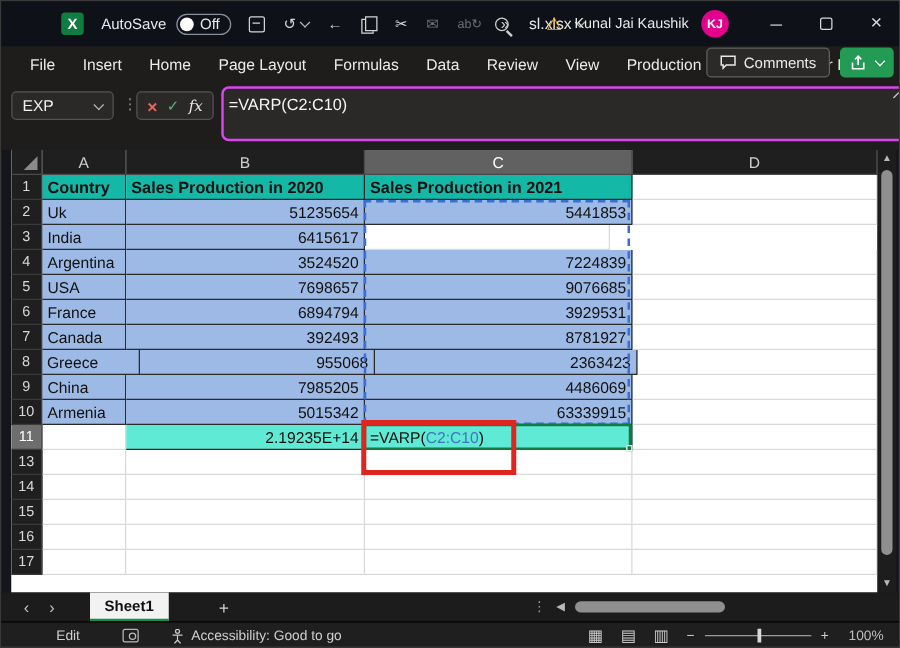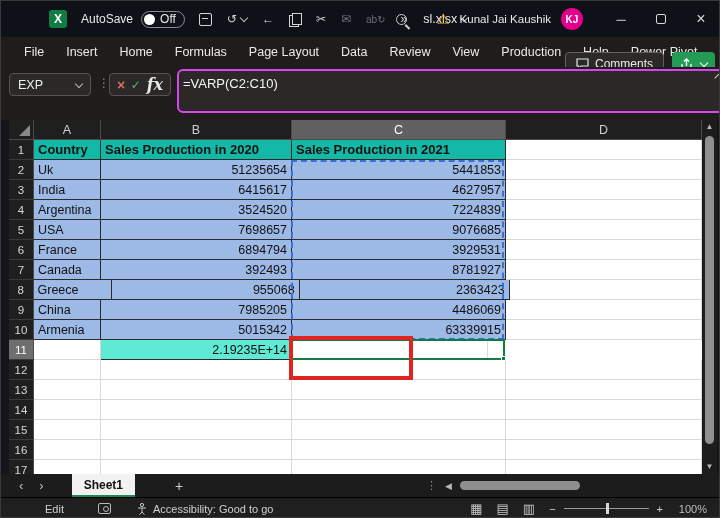--- a/index.html
+++ b/index.html
@@ -27,33 +27,33 @@
   .warn{color:#f2b21d;font-size:14px;margin-right:10px;}
   .uname{font-size:11.5px;margin-right:10px;}
   .avatar{width:22px;height:22px;border-radius:50%;background:#e3008c;color:#fff;font-size:10px;font-weight:700;display:flex;align-items:center;justify-content:center;margin-right:18px;}
   .wbtn{width:40px;height:36px;display:flex;align-items:center;justify-content:center;color:#d8d8d8;font-size:13px;}
   .maxbox{width:10px;height:10px;border:1.3px solid #d8d8d8;border-radius:2px;}
 
   
   .tabrow{position:absolute;left:0;top:36px;width:720px;height:30px;background:#1e1d1c;display:flex;align-items:center;color:#eceae8;font-size:12.5px;}
   .tabs{display:flex;margin-left:12px;gap:0;}
   .tab{padding:0 11px;line-height:30px;cursor:default;text-align:center;}
-  .tabrow-right{position:absolute;right:6px;top:15px;display:flex;align-items:center;gap:8px;}
+  .tabrow-right{position:absolute;right:6px;top:1px;display:flex;align-items:center;gap:8px;}
   .btn-comments{display:flex;align-items:center;gap:6px;border:1px solid #63615f;border-radius:4px;background:#2b2a29;color:#eceae8;height:24px;padding:0 10px;font-size:12px;}
   .btn-share{display:flex;align-items:center;gap:4px;background:#249b55;border-radius:4px;height:24px;padding:0 8px;color:#fff;}
 
   
   .frow{position:absolute;left:0;top:66px;width:720px;height:53px;background:#1e1d1c;}
   .namebox{position:absolute;left:8px;top:6px;width:82px;height:23px;background:#2a2928;border:1px solid #565452;border-radius:4px;color:#f0f0f0;font-size:12.5px;display:flex;align-items:center;padding:0 8px;}
   .namebox .chev-dn{margin-left:auto;}
   .dots{position:absolute;left:97px;top:9px;color:#8a8a8a;font-size:12px;}
   .fbtns{position:absolute;left:108px;top:6px;width:62px;height:23px;background:#2a2928;border:1px solid #565452;border-radius:4px;display:flex;align-items:center;justify-content:space-around;padding:0 4px;}
   .fx-cancel{color:#e06a5f;font-size:14px;font-weight:700;}
   .fx-enter{color:#58b87c;font-size:12px;font-weight:700;}
-  .fx-fx{color:#e8e8e8;font-size:16px;font-style:italic;font-family:"DejaVu Serif",serif;font-weight:bold;}
+  .fx-fx{color:#e8e8e8;font-size:12px;font-style:italic;font-family:"DejaVu Serif",serif;}
   .fbar{position:absolute;left:176px;top:2px;width:557px;height:44px;background:#2a2928;border:2px solid #d946ef;border-radius:6px;color:#f5f5f5;font-size:13px;padding:5px 4px;}
   .fbar .collapse{position:absolute;right:8px;top:3px;width:8px;height:8px;border-left:1.5px solid #cfcfcf;border-top:1.5px solid #cfcfcf;transform:rotate(45deg);}
 
   
   #grid{position:absolute;left:8px;top:119px;width:693px;height:354px;background:#fff;overflow:hidden;}
   .grow{display:flex;height:20px;}
   .corner{width:25px;height:20px;background:#1f1f1f;position:relative;border-right:1px solid #4a4a4a;border-bottom:1px solid #4a4a4a;}
   .corner::after{content:"";position:absolute;right:3px;bottom:3px;border-left:11px solid transparent;border-bottom:11px solid #8a8a8a;}
   .colhdr{height:20px;background:#1f1f1f;color:#cfcfcf;font-size:12.5px;display:flex;align-items:center;justify-content:center;border-right:1px solid #4a4a4a;border-bottom:1px solid #4a4a4a;}
   .colhdr.sel{background:#616161;color:#fff;}
@@ -138,22 +138,22 @@
         </span>
       <span class="wbtn" style="font-size:16px;">×</span>
     </div>
   </div>
 
   <div class="tabrow">
     <div class="tabs" id="ribbon-tabs">
         <div class="tab">File</div>
         <div class="tab">Insert</div>
         <div class="tab">Home</div>
+        <div class="tab">Page Layout</div>
         <div class="tab">Formulas</div>
-        <div class="tab">Page Layout</div>
         <div class="tab">Data</div>
         <div class="tab">Review</div>
         <div class="tab">View</div>
         <div class="tab">Production</div>
         <div class="tab">Help</div>
         <div class="tab">Power Pivot</div>
       </div>
     <div class="tabrow-right">
       <div class="btn-comments">
         <svg width="13" height="12" viewBox="0 0 13 12">
@@ -207,21 +207,20 @@
           <div class="rowhdr">2</div>
           <div class="cell c-blue tbl" style="width: 67px;">Uk</div>
           <div class="cell c-blue tbl num" style="width: 191px;">51235654</div>
           <div class="cell c-blue tbl num" style="width: 214px;">5441853</div>
           <div class="cell" style="width: 196px;"></div>
         </div>
         <div class="grow">
           <div class="rowhdr">3</div>
           <div class="cell c-blue tbl" style="width: 67px;">India</div>
           <div class="cell c-blue tbl num" style="width: 191px;">6415617</div>
-          <div class="cell c-blue tbl num" style="width: 214px;">4627957</div>
           <div class="cell" style="width: 196px;"></div>
         </div>
         <div class="grow">
           <div class="rowhdr">4</div>
           <div class="cell c-blue tbl" style="width: 67px;">Argentina</div>
           <div class="cell c-blue tbl num" style="width: 191px;">3524520</div>
           <div class="cell c-blue tbl num" style="width: 214px;">7224839</div>
           <div class="cell" style="width: 196px;"></div>
         </div>
         <div class="grow">
@@ -263,27 +262,25 @@
           <div class="rowhdr">10</div>
           <div class="cell c-blue tbl" style="width: 67px;">Armenia</div>
           <div class="cell c-blue tbl num" style="width: 191px;">5015342</div>
           <div class="cell c-blue tbl num" style="width: 214px;">63339915</div>
           <div class="cell" style="width: 196px;"></div>
         </div>
         <div class="grow">
           <div class="rowhdr sel">11</div>
           <div class="cell" style="width: 67px;"></div>
           <div class="cell c-grey tbl num" style="width: 191px;">2.19235E+14</div>
-          <div class="cell" style="width: 196px;"></div>
-        </div>
-        <div class="grow">
-          <div class="rowhdr">12</div>
-          <div class="cell" style="width: 67px;"></div>
-          <div class="cell" style="width: 191px;"></div>
-          <div class="cell" style="width: 214px;"></div>
+          <div class="cell c-grey tbl" style="width: 214px;">
+            <span>=VARP(</span>
+            <span class="ref">C2:C10</span>
+            <span>)</span>
+          </div>
           <div class="cell" style="width: 196px;"></div>
         </div>
         <div class="grow">
           <div class="rowhdr">13</div>
           <div class="cell" style="width: 67px;"></div>
           <div class="cell" style="width: 191px;"></div>
           <div class="cell" style="width: 214px;"></div>
           <div class="cell" style="width: 196px;"></div>
         </div>
         <div class="grow">

